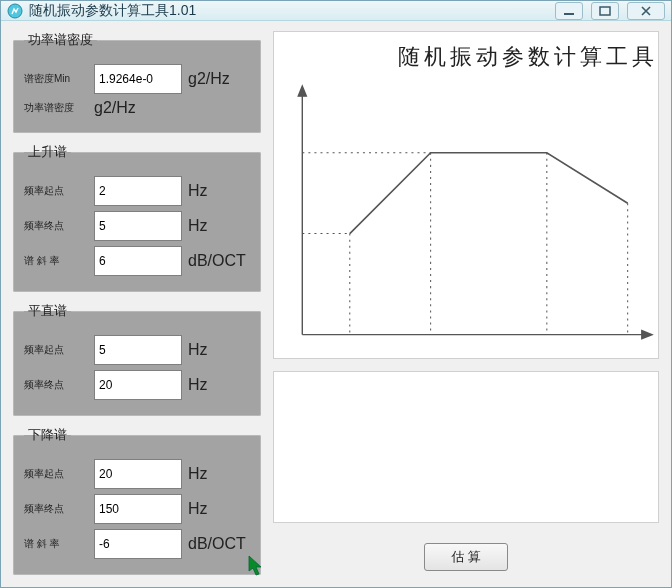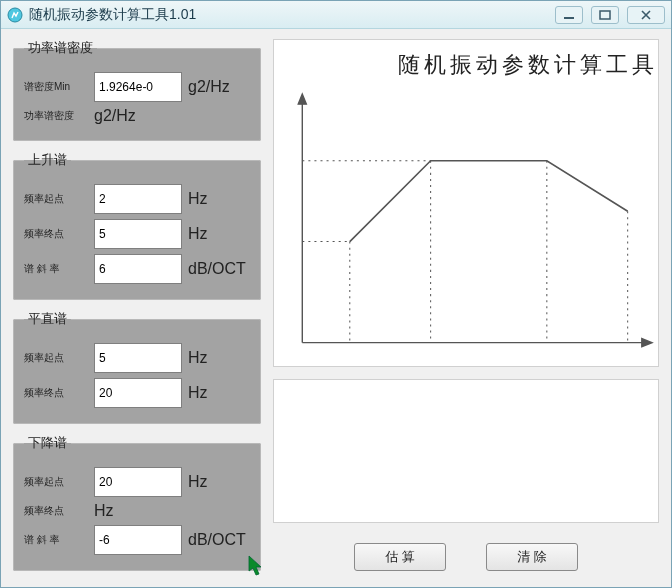--- a/index.html
+++ b/index.html
@@ -143,21 +143,21 @@
     flex: 1;
     position: relative;
   }
   .btn-row {
     display: flex;
     gap: 40px;
     justify-content: center;
     padding: 8px 0 4px 0;
   }
   .btn {
-    width: 92px;
+    width: 84px;
     height: 28px;
     border: 1px solid #8a8a8a;
     background: linear-gradient(#f8f8f8, #e4e4e4);
     border-radius: 3px;
     font-size: 13px;
     cursor: pointer;
     color: #222;
   }
   .cursor {
     position: absolute;
@@ -248,20 +248,21 @@
 
       <fieldset class="group">
         <legend>下降谱</legend>
         <div class="row">
           <span class="lbl">频率起点</span>
           <input type="text" value="20" style="">
           <span class="unit">Hz</span>
         </div>
         <div class="row">
           <span class="lbl">频率终点</span>
+          <input type="text" value="150" style="">
           <span class="unit">Hz</span>
         </div>
         <div class="row">
           <span class="lbl">谱 斜 率</span>
           <input type="text" value="-6" style="">
           <span class="unit">dB/OCT</span>
         </div>
       </fieldset>
 
     </div>
@@ -288,21 +289,20 @@
           </g>
 
           <path d="M75 150 L155 70 L270 70 L350 120" stroke="#555" stroke-width="1.6" fill="none"></path>
         </svg>
       </div>
 
       <div class="empty-panel"></div>
 
       <div class="btn-row">
         <button class="btn">估 算</button>
-        <button class="btn">清 除</button>
       </div>
     </div>
   </div>
 </div>
 
 <svg class="cursor" style="left:248px; top:555px;" viewBox="0 0 18 22">
   <path d="M1 1 L1 16 L5 13 L8 20 L11 19 L8 12 L13 12 Z" fill="#0b8a2a" stroke="#063" stroke-width="0.8"></path>
 </svg>
 
 </body></html>

